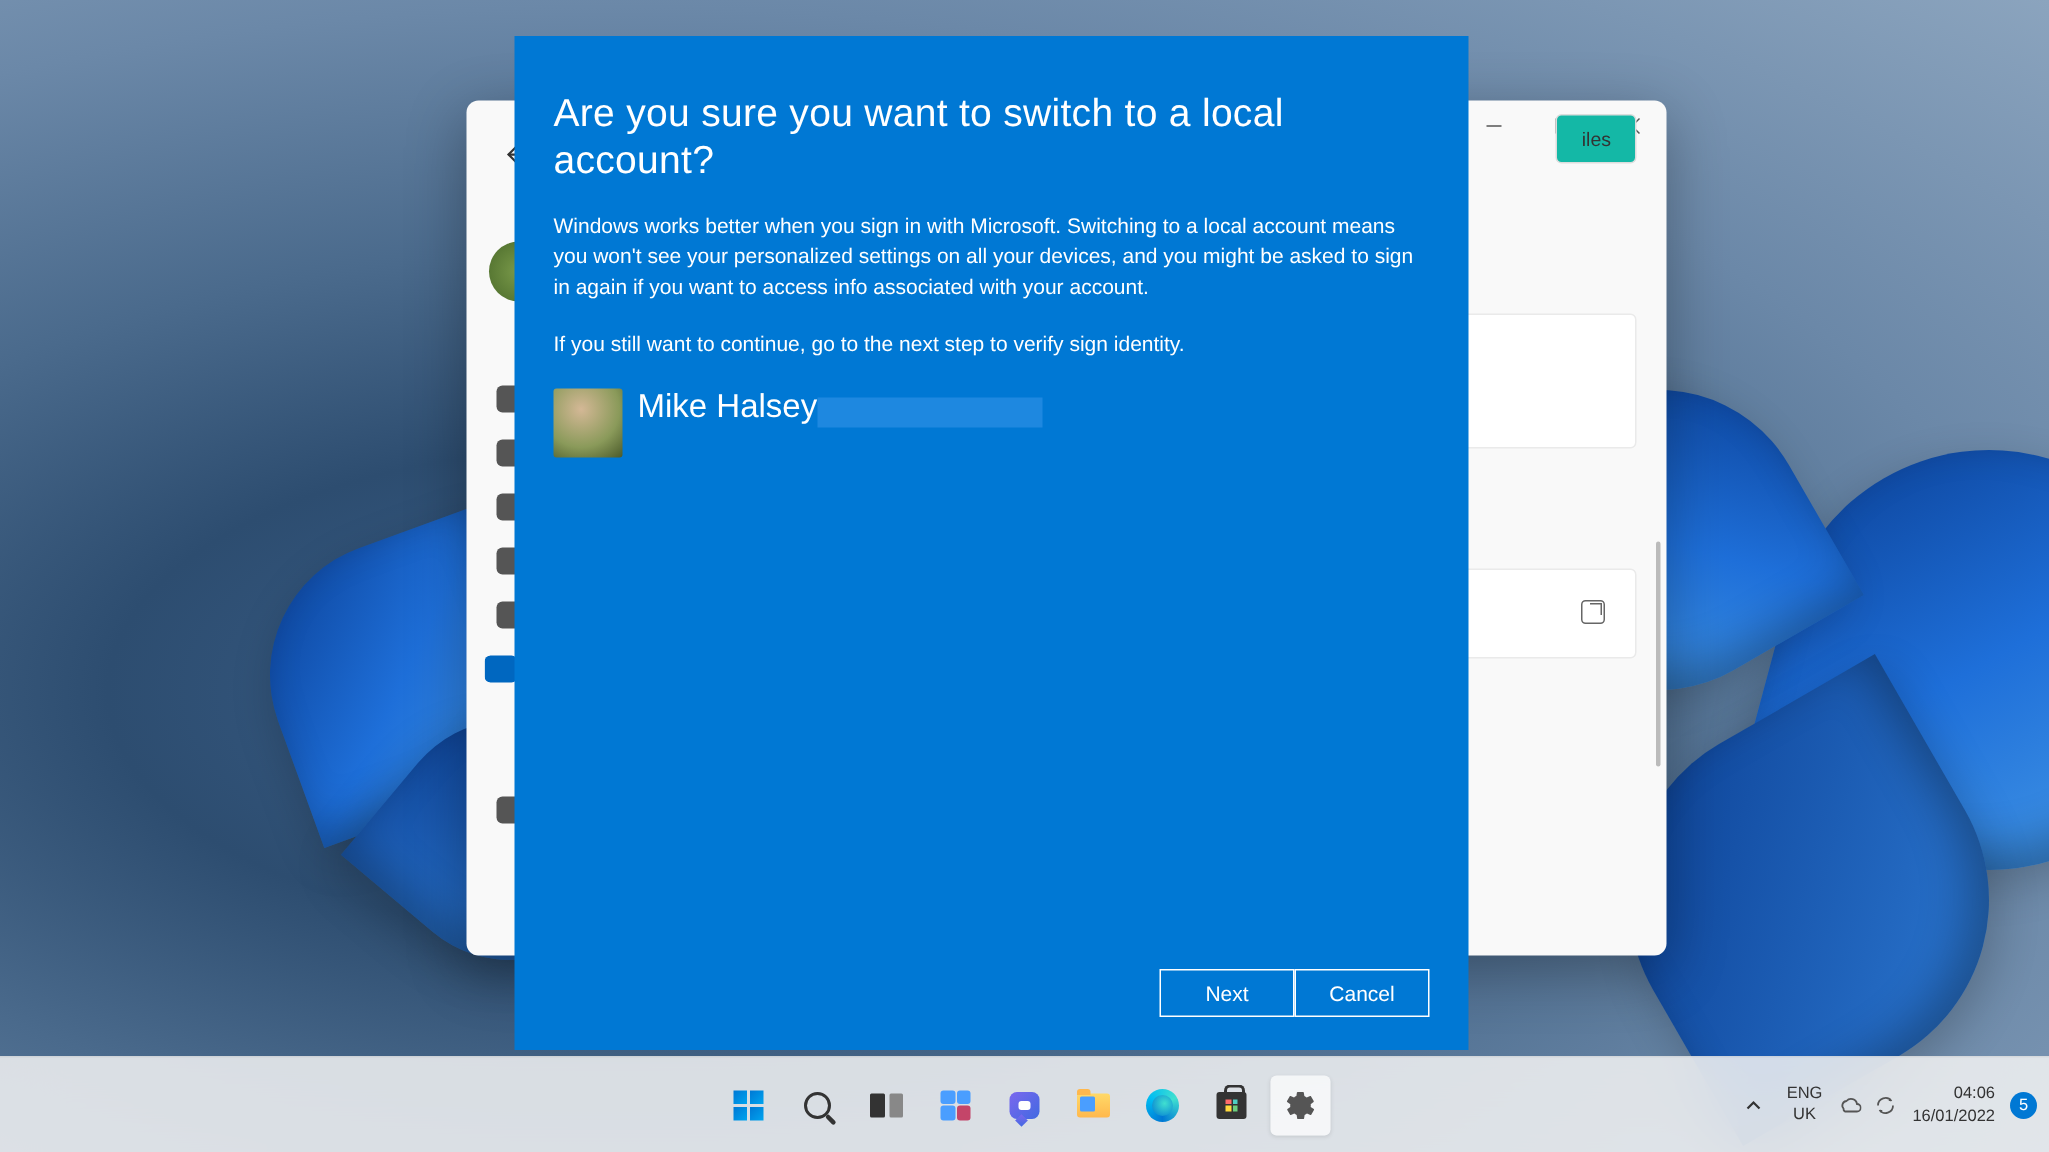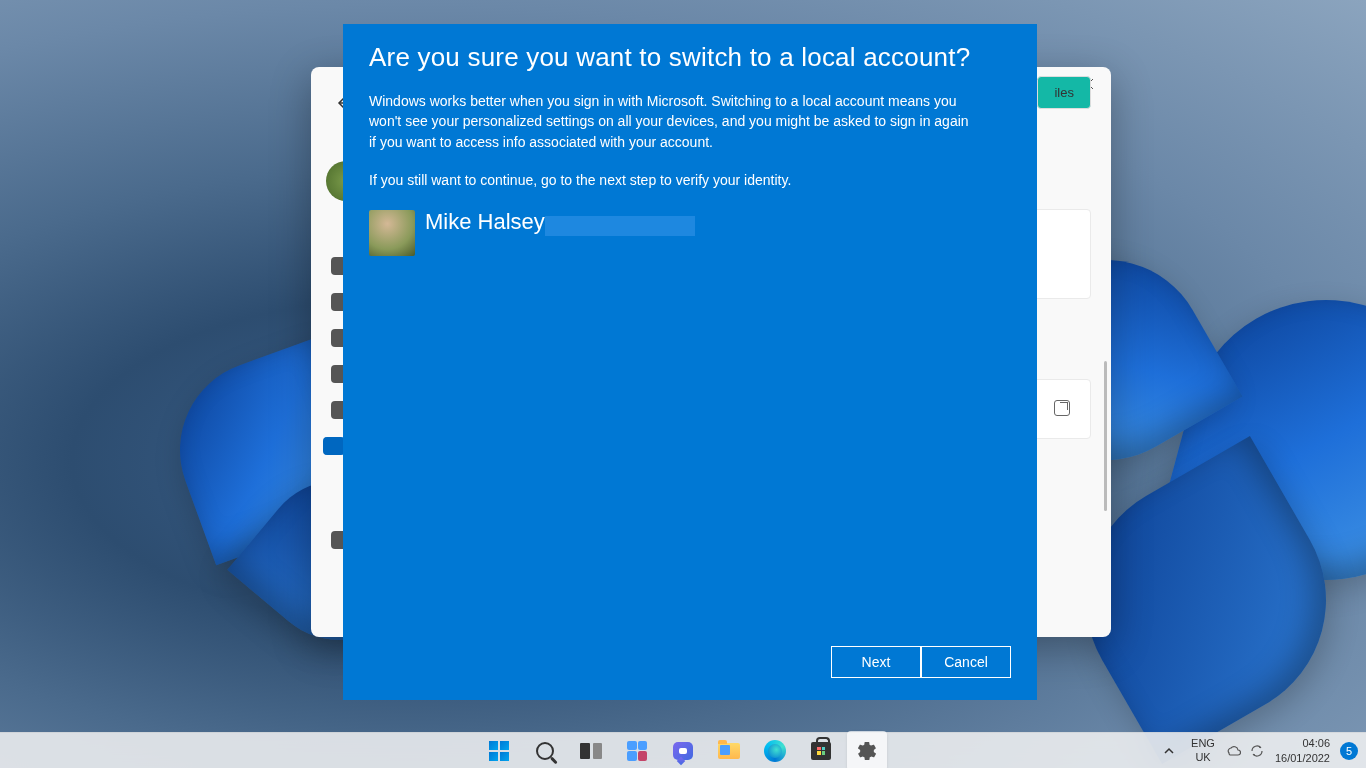--- a/index.html
+++ b/index.html
@@ -56,41 +56,41 @@
 .card-peek { background:#fff; border:1px solid #eaeaea; border-radius:4px; padding:20px; display:flex; justify-content:flex-end;}
 .card-peek.h90{height:90px;} .card-peek.h60{height:60px;}
 .link-icon { width:16px; height:16px; border:1.5px solid #666; border-radius:3px; position:relative;}
 .link-icon::after{content:'';position:absolute;width:7px;height:7px;border-top:1.5px solid #666;border-right:1.5px solid #666;top:1px;right:1px;}
 .scrollbar-peek{ position:absolute; right:4px; top:260px; width:3px; height:150px; background:#bbb; border-radius:2px;}
 
 
 .modal {
   position: absolute;
   left: 343px; top: 24px;
-  width: 694px; height: 676px;
+  width: 636px; height: 676px;
   background: #0078d4;
   color: #fff;
-  padding: 18px 26px 22px 26px;
+  padding: 36px 26px 22px 26px;
   display: flex; flex-direction: column;
   font-weight: 300;
 }
 .modal h1 { font-size: 26px; font-weight: 350; margin-bottom: 18px; letter-spacing:0.2px;}
 .modal p { font-size: 14px; line-height: 1.45; max-width: 605px; margin-bottom: 18px; }
 .user-row { display:flex; align-items:flex-start; gap:10px; margin-top:2px;}
 .user-avatar { width:46px; height:46px; background: radial-gradient(circle at 40% 30%, #d4b896, #8a9a5a 60%, #4a5a2a); border-radius:2px; }
 .user-info { display:flex; flex-direction:row; }
 .user-name { font-size: 22px; font-weight: 350; line-height:1.1;}
 .user-email-redact { width:150px; height:20px; background:#1e88e0; margin-top:6px;}
 .modal-buttons { margin-top:auto; display:flex; justify-content:flex-end; }
 .modal-btn { width:90px; height:32px; border:1.5px solid #fff; background:transparent; color:#fff; font-size:14px; cursor:pointer; font-family:inherit;}
 
 
 .taskbar {
   position: absolute; bottom:0; left:0; right:0;
-  height: 36px;
+  height: 64px;
   background: rgba(243,243,243,0.85);
   backdrop-filter: blur(20px);
   border-top: 1px solid rgba(0,0,0,0.05);
   display:flex; align-items:center;
 }
 .taskbar-center { position:absolute; left:50%; transform:translateX(-50%); display:flex; gap:6px; align-items:center;}
 .tb-icon { width:40px; height:40px; display:flex; align-items:center; justify-content:center; border-radius:4px; cursor:pointer;}
 .tb-icon.active { background:rgba(255,255,255,0.7); box-shadow:0 1px 3px rgba(0,0,0,0.1);}
 .tb-icon svg, .tb-icon .icn { width:24px; height:24px; }
 .start-icon { display:grid; grid-template-columns:1fr 1fr; grid-template-rows:1fr 1fr; gap:2px; width:20px; height:20px;}
@@ -193,21 +193,21 @@
       <div class="card-peek h60">
         <div class="link-icon"></div>
       </div>
     </div>
   </div>
 </div>
 
 <div class="modal">
   <h1>Are you sure you want to switch to a local account?</h1>
   <p>Windows works better when you sign in with Microsoft. Switching to a local account means you won't see your personalized settings on all your devices, and you might be asked to sign in again if you want to access info associated with your account.</p>
-  <p>If you still want to continue, go to the next step to verify your identity.</p>
+  <p>If you still want to continue, go to the next step to verify sign identity.</p>
   <div class="user-row">
     <div class="user-avatar"></div>
     <div class="user-info">
       <div class="user-name">Mike Halsey</div>
       <div class="user-email-redact"></div>
     </div>
   </div>
   <div class="modal-buttons">
     <button class="modal-btn">Next</button>
     <button class="modal-btn">Cancel</button>

